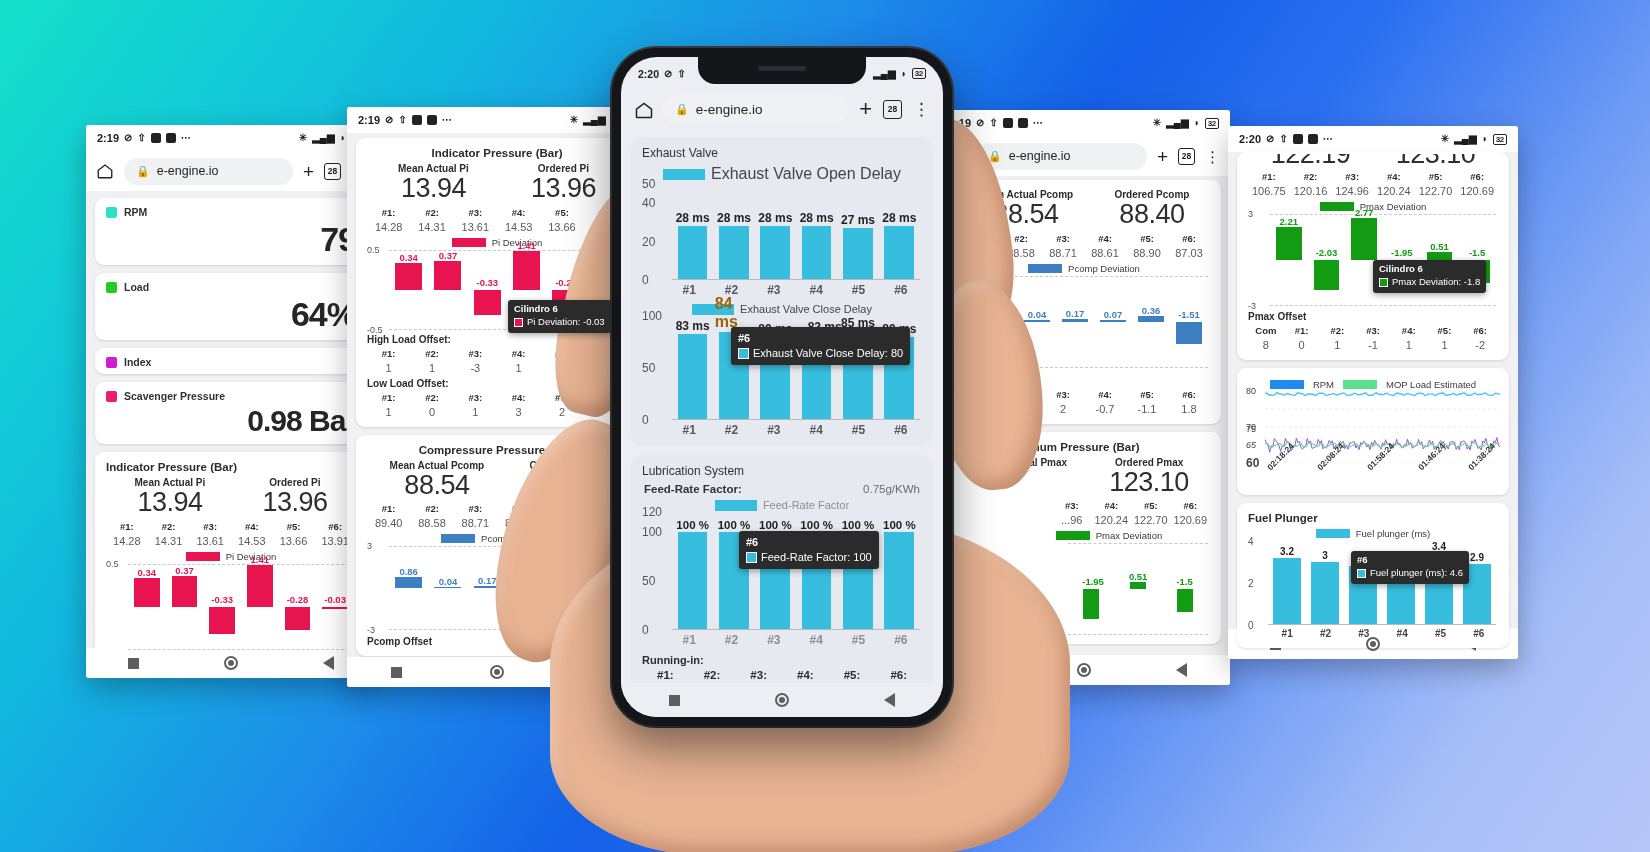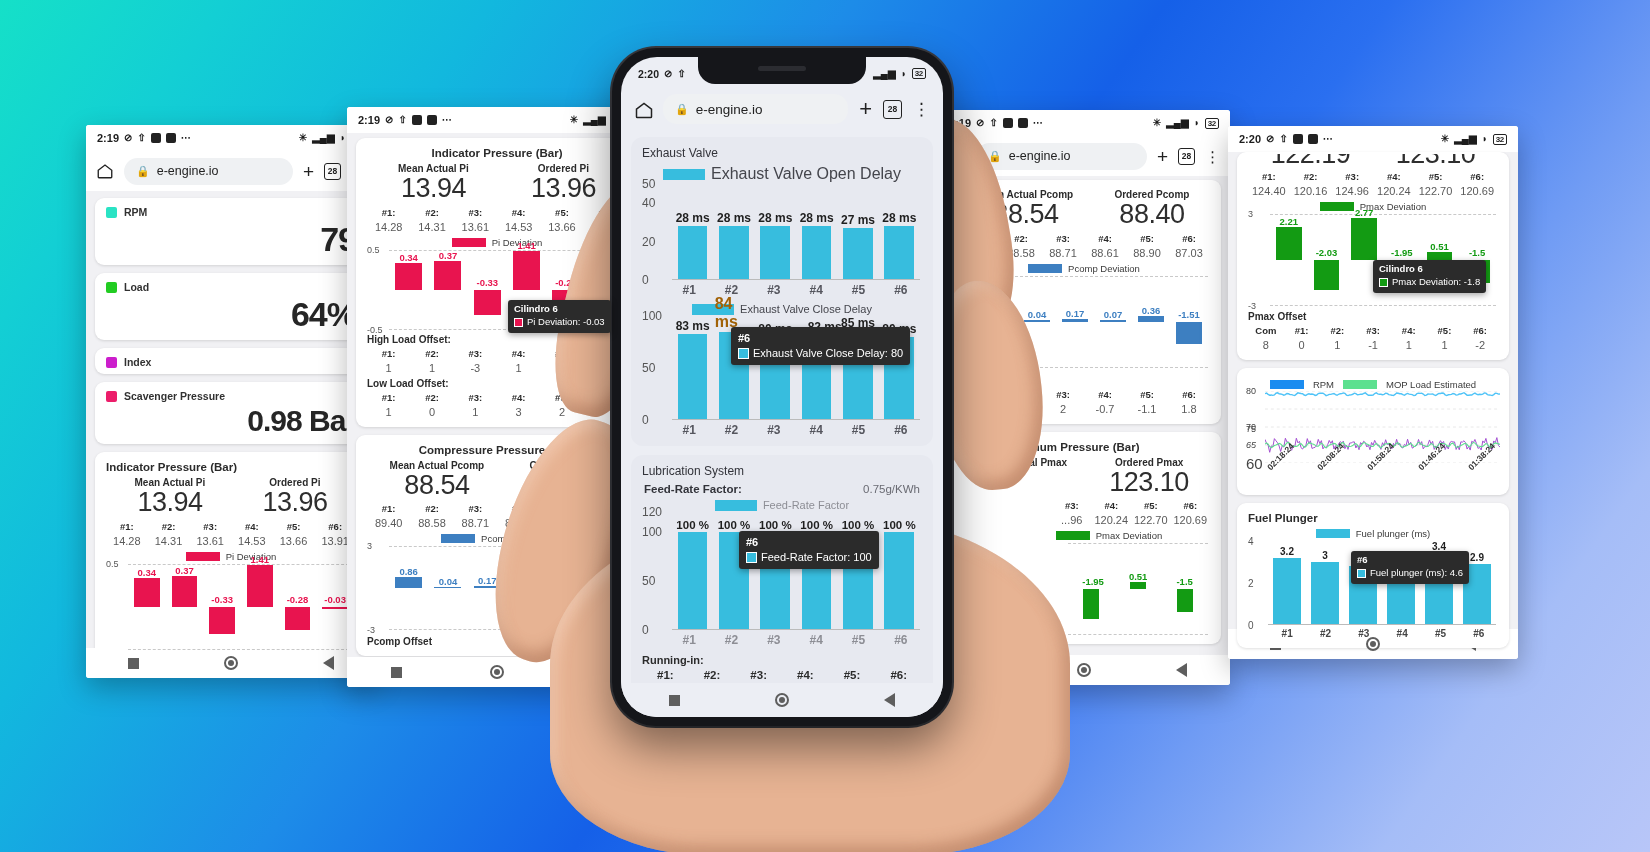--- a/index.html
+++ b/index.html
@@ -855,21 +855,21 @@
           </div>
           <div class="cyl">
             <div class="cyl-h">#5:</div>
           </div>
           <div class="cyl">
             <div class="cyl-h">#6:</div>
           </div>
         </div>
       <div class="cyl-row" id="s5-cylv">
           <div class="cyl">
-            <div class="cyl-v">124.40</div>
+            <div class="cyl-v">106.75</div>
           </div>
           <div class="cyl">
             <div class="cyl-v">120.16</div>
           </div>
           <div class="cyl">
             <div class="cyl-v">124.96</div>
           </div>
           <div class="cyl">
             <div class="cyl-v">120.24</div>
           </div>
@@ -977,21 +977,21 @@
         <span class="legend-sw" style="background:#1b8cf0"></span>
         <span class="legend-tx">RPM</span>
         <span class="legend-sw" style="background:#5ce08f"></span>
         <span class="legend-tx">MOP Load Estimated</span>
       </div>
       <div id="s5-trend" style="position:relative;height:100px;">
           <div style="position: absolute; left: 0px; font-size: 9px; color: rgb(68, 68, 68); transform: translateY(-50%); top: 0%;">80</div>
           <div style="position: absolute; left: 0px; font-size: 9px; color: rgb(68, 68, 68); transform: translateY(-50%); top: 18%; margin-top: 20px;">75</div>
           <div style="position: absolute; left: 0px; font-size: 9px; color: rgb(68, 68, 68); transform: translateY(-50%); top: 36%;">70</div>
           <div style="position: absolute; left: 0px; font-size: 9px; color: rgb(68, 68, 68); transform: translateY(-50%); top: 54%; font-style: italic;">65</div>
-          <div style="position: absolute; left: 0px; font-size: 15px; color: rgb(68, 68, 68); transform: translateY(-50%); top: 72%;">60</div>
+          <div style="position: absolute; left: 0px; font-size: 12px; color: rgb(68, 68, 68); transform: translateY(-50%); top: 72%; font-weight: bold;">60</div>
           <svg viewBox="0 0 240 72" preserveAspectRatio="none" style="position: absolute; left: 19px; right: 0px; top: 0px; width: calc(100% - 19px); height: 72%;">
             <line x1="0" x2="240" y1="0" y2="0" stroke="#d8d8d8" stroke-dasharray="3 3" stroke-width="0.6"></line>
             <line x1="0" x2="240" y1="18" y2="18" stroke="#d8d8d8" stroke-dasharray="3 3" stroke-width="0.6"></line>
             <line x1="0" x2="240" y1="36" y2="36" stroke="#d8d8d8" stroke-dasharray="3 3" stroke-width="0.6"></line>
             <line x1="0" x2="240" y1="54" y2="54" stroke="#d8d8d8" stroke-dasharray="3 3" stroke-width="0.6"></line>
             <line x1="0" x2="240" y1="72" y2="72" stroke="#d8d8d8" stroke-dasharray="3 3" stroke-width="0.6"></line>
             <path d="M0.0 2.66L1.6 2.12L3.2 3.34L4.8 4.18L6.4 4.05L8.0 4.33L9.6 3.92L11.2 2.24L12.8 1.78L14.4 2.72L16.0 3.02L17.6 3.30L19.2 4.14L20.8 3.67L22.4 2.45L24.0 2.77L25.6 3.59L27.2 3.60L28.8 4.10L30.4 4.51L32.0 3.16L33.6 1.87L35.2 2.21L36.8 2.53L38.4 2.75L40.0 4.00L41.6 4.50L43.2 3.32L44.8 2.82L46.4 3.24L48.0 3.06L49.6 3.35L51.2 4.42L52.8 4.00L54.4 2.53L56.0 2.24L57.6 2.32L59.2 2.14L60.8 3.25L62.4 4.65L64.0 4.21L65.6 3.36L67.2 3.37L68.8 2.89L70.4 2.52L72.0 3.63L73.6 4.25L75.2 3.26L76.8 2.69L78.4 2.63L80.0 1.97L81.6 2.35L83.2 4.07L84.8 4.59L86.4 3.97L88.0 3.86L89.6 3.28L91.2 2.15L92.8 2.59L94.4 3.77L96.0 3.57L97.6 3.16L99.2 3.26L100.8 2.47L102.4 1.88L104.0 3.15L105.6 4.32L107.2 4.18L108.8 4.26L110.4 4.02L112.0 2.51L113.6 1.90L115.2 2.91L116.8 3.31L118.4 3.22L120.0 3.75L121.6 3.40L123.2 2.17L124.8 2.48L126.4 3.67L128.0 3.90L129.6 4.19L131.2 4.61L132.8 3.41L134.4 1.95L136.0 2.23L137.6 2.75L139.2 2.81L140.8 3.70L142.4 4.22L144.0 3.08L145.6 2.46L147.2 3.17L148.8 3.39L150.4 3.60L152.0 4.57L153.6 4.28L155.2 2.63L156.8 2.10L158.4 2.37L160.0 2.24L161.6 3.05L163.2 4.41L164.8 4.06L166.4 3.04L168.0 3.15L169.6 3.12L171.2 2.86L172.8 3.85L174.4 4.56L176.0 3.45L177.6 2.51L179.2 2.47L180.8 1.99L182.4 2.19L184.0 3.85L185.6 4.54L187.2 3.79L188.8 3.58L190.4 3.36L192.0 2.48L193.6 2.83L195.2 4.09L196.8 3.89L198.4 3.06L200.0 2.96L201.6 2.34L203.2 1.70L204.8 2.90L206.4 4.31L208.0 4.20L209.6 4.06L211.2 4.00L212.8 2.78L214.4 2.11L216.0 3.16L217.6 3.70L219.2 3.29L220.8 3.44L222.4 3.15L224.0 1.95L225.6 2.15L227.2 3.61L228.8 4.07L230.4 4.17L232.0 4.57L233.6 3.62L235.2 2.12L236.8 2.34L238.4 3.08L240.0 3.02" fill="none" stroke="#4fc3f7" stroke-width="1.4"></path>
             <path d="M0.0 48.42L1.6 52.49L3.2 54.16L4.8 61.29L6.4 54.88L8.0 55.90L9.6 47.63L11.2 49.75L12.8 51.77L14.4 54.95L16.0 60.46L17.6 54.73L19.2 56.02L20.8 47.24L22.4 50.94L24.0 50.99L25.6 55.86L27.2 59.34L28.8 54.96L30.4 55.81L32.0 47.23L33.6 51.86L35.2 50.30L36.8 56.73L38.4 58.06L40.0 55.50L41.6 55.30L43.2 47.61L44.8 52.43L46.4 49.81L48.0 57.45L49.6 56.76L51.2 56.25L52.8 54.55L54.4 48.37L56.0 52.60L57.6 49.60L59.2 57.89L60.8 55.57L62.4 57.07L64.0 53.68L65.6 49.42L67.2 52.39L68.8 49.72L70.4 57.97L72.0 54.63L73.6 57.83L75.2 52.81L76.8 50.66L78.4 51.85L80.0 50.15L81.6 57.66L83.2 54.04L84.8 58.41L86.4 52.07L88.0 51.95L89.6 51.08L91.2 50.82L92.8 56.97L94.4 53.83L96.0 58.71L97.6 51.59L99.2 53.14L100.8 50.22L102.4 51.65L104.0 55.97L105.6 54.03L107.2 58.70L108.8 51.46L110.4 54.10L112.0 49.39L113.6 52.50L115.2 54.76L116.8 54.56L118.4 58.37L120.0 51.71L121.6 54.73L123.2 48.72L124.8 53.24L126.4 53.48L128.0 55.34L129.6 57.77L131.2 52.34L132.8 54.97L134.4 48.31L136.0 53.75L137.6 52.28L139.2 56.25L140.8 57.00L142.4 53.30L144.0 54.80L145.6 48.22L147.2 53.92L148.8 51.29L150.4 57.14L152.0 56.19L153.6 54.49L155.2 54.29L156.8 48.45L158.4 53.71L160.0 50.62L161.6 57.89L163.2 55.46L164.8 55.76L166.4 53.50L168.0 48.96L169.6 53.12L171.2 50.34L172.8 58.40L174.4 54.94L176.0 56.99L177.6 52.57L179.2 49.66L180.8 52.19L182.4 50.46L184.0 58.59L185.6 54.74L187.2 58.02L188.8 51.62L190.4 50.43L192.0 51.03L193.6 50.94L195.2 58.46L196.8 54.91L198.4 58.74L200.0 50.80L201.6 51.14L203.2 49.74L204.8 51.72L206.4 58.05L208.0 55.47L209.6 59.09L211.2 50.20L212.8 51.66L214.4 48.49L216.0 52.67L217.6 57.42L219.2 56.37L220.8 59.03L222.4 49.90L224.0 51.88L225.6 47.41L227.2 53.65L228.8 56.70L230.4 57.53L232.0 58.58L233.6 49.93L235.2 51.73L236.8 46.62L238.4 54.54L240.0 56.02" fill="none" stroke="#a34fd0" stroke-width="1"></path>
             <path d="M0.0 53.18L1.6 51.89L3.2 53.15L4.8 55.61L6.4 56.59L8.0 55.70L9.6 54.60L11.2 54.03L12.8 53.26L14.4 52.44L16.0 52.94L17.6 54.74L19.2 55.55L20.8 53.93L22.4 51.67L24.0 51.45L25.6 53.22L27.2 54.80L28.8 55.22L30.4 55.37L32.0 55.52L33.6 54.71L35.2 53.11L36.8 52.71L38.4 54.46L40.0 56.28L41.6 55.72L43.2 53.38L44.8 51.86L46.4 52.09L48.0 52.80L49.6 53.24L51.2 54.10L52.8 55.32L54.4 55.30L56.0 53.54L57.6 52.19L59.2 53.31L60.8 55.76L62.4 56.73L64.0 55.59L65.6 54.13L67.2 53.47L68.8 52.97L70.4 52.37L72.0 52.82L73.6 54.53L75.2 55.46L76.8 54.04L78.4 51.84L80.0 51.62L81.6 53.56L83.2 55.35L84.8 55.69L86.4 55.45L88.0 55.32L89.6 54.57L91.2 53.08L92.8 52.57L94.4 54.13L96.0 55.94L97.6 55.48L99.2 53.11L100.8 51.52L102.4 51.96L104.0 53.08L105.6 53.74L107.2 54.44L108.8 55.46L110.4 55.48L112.0 53.85L113.6 52.43L115.2 53.35L116.8 55.74L118.4 56.72L120.0 55.39L121.6 53.61L123.2 52.89L124.8 52.69L126.4 52.39L128.0 52.84L129.6 54.44L131.2 55.46L132.8 54.26L134.4 52.12L136.0 51.85L137.6 53.87L139.2 55.82L140.8 56.06L142.4 55.41L144.0 54.98L145.6 54.28L147.2 52.95L148.8 52.40L150.4 53.80L152.0 55.61L153.6 55.30L155.2 52.97L156.8 51.36L158.4 51.96L160.0 53.46L161.6 54.32L163.2 54.83L164.8 55.57L166.4 55.56L168.0 54.05L169.6 52.57L171.2 53.28L172.8 55.57L174.4 56.57L176.0 55.13L177.6 53.10L179.2 52.35L180.8 52.48L182.4 52.54L184.0 53.03L185.6 54.49L187.2 55.55L188.8 54.55L190.4 52.47L192.0 52.10L193.6 54.11L195.2 56.16L196.8 56.29L198.4 55.25L200.0 54.50L201.6 53.87L203.2 52.78L204.8 52.26L206.4 53.52L208.0 55.34L209.6 55.21L211.2 52.99L212.8 51.35L214.4 52.08L216.0 53.90L217.6 54.93L219.2 55.22L220.8 55.61L222.4 55.51L224.0 54.11L225.6 52.60L227.2 53.11L228.8 55.29L230.4 56.33L232.0 54.86L233.6 52.66L235.2 51.91L236.8 52.39L238.4 52.83L240.0 53.37" fill="none" stroke="#5ce08f" stroke-width="1.1"></path>
           </svg>

